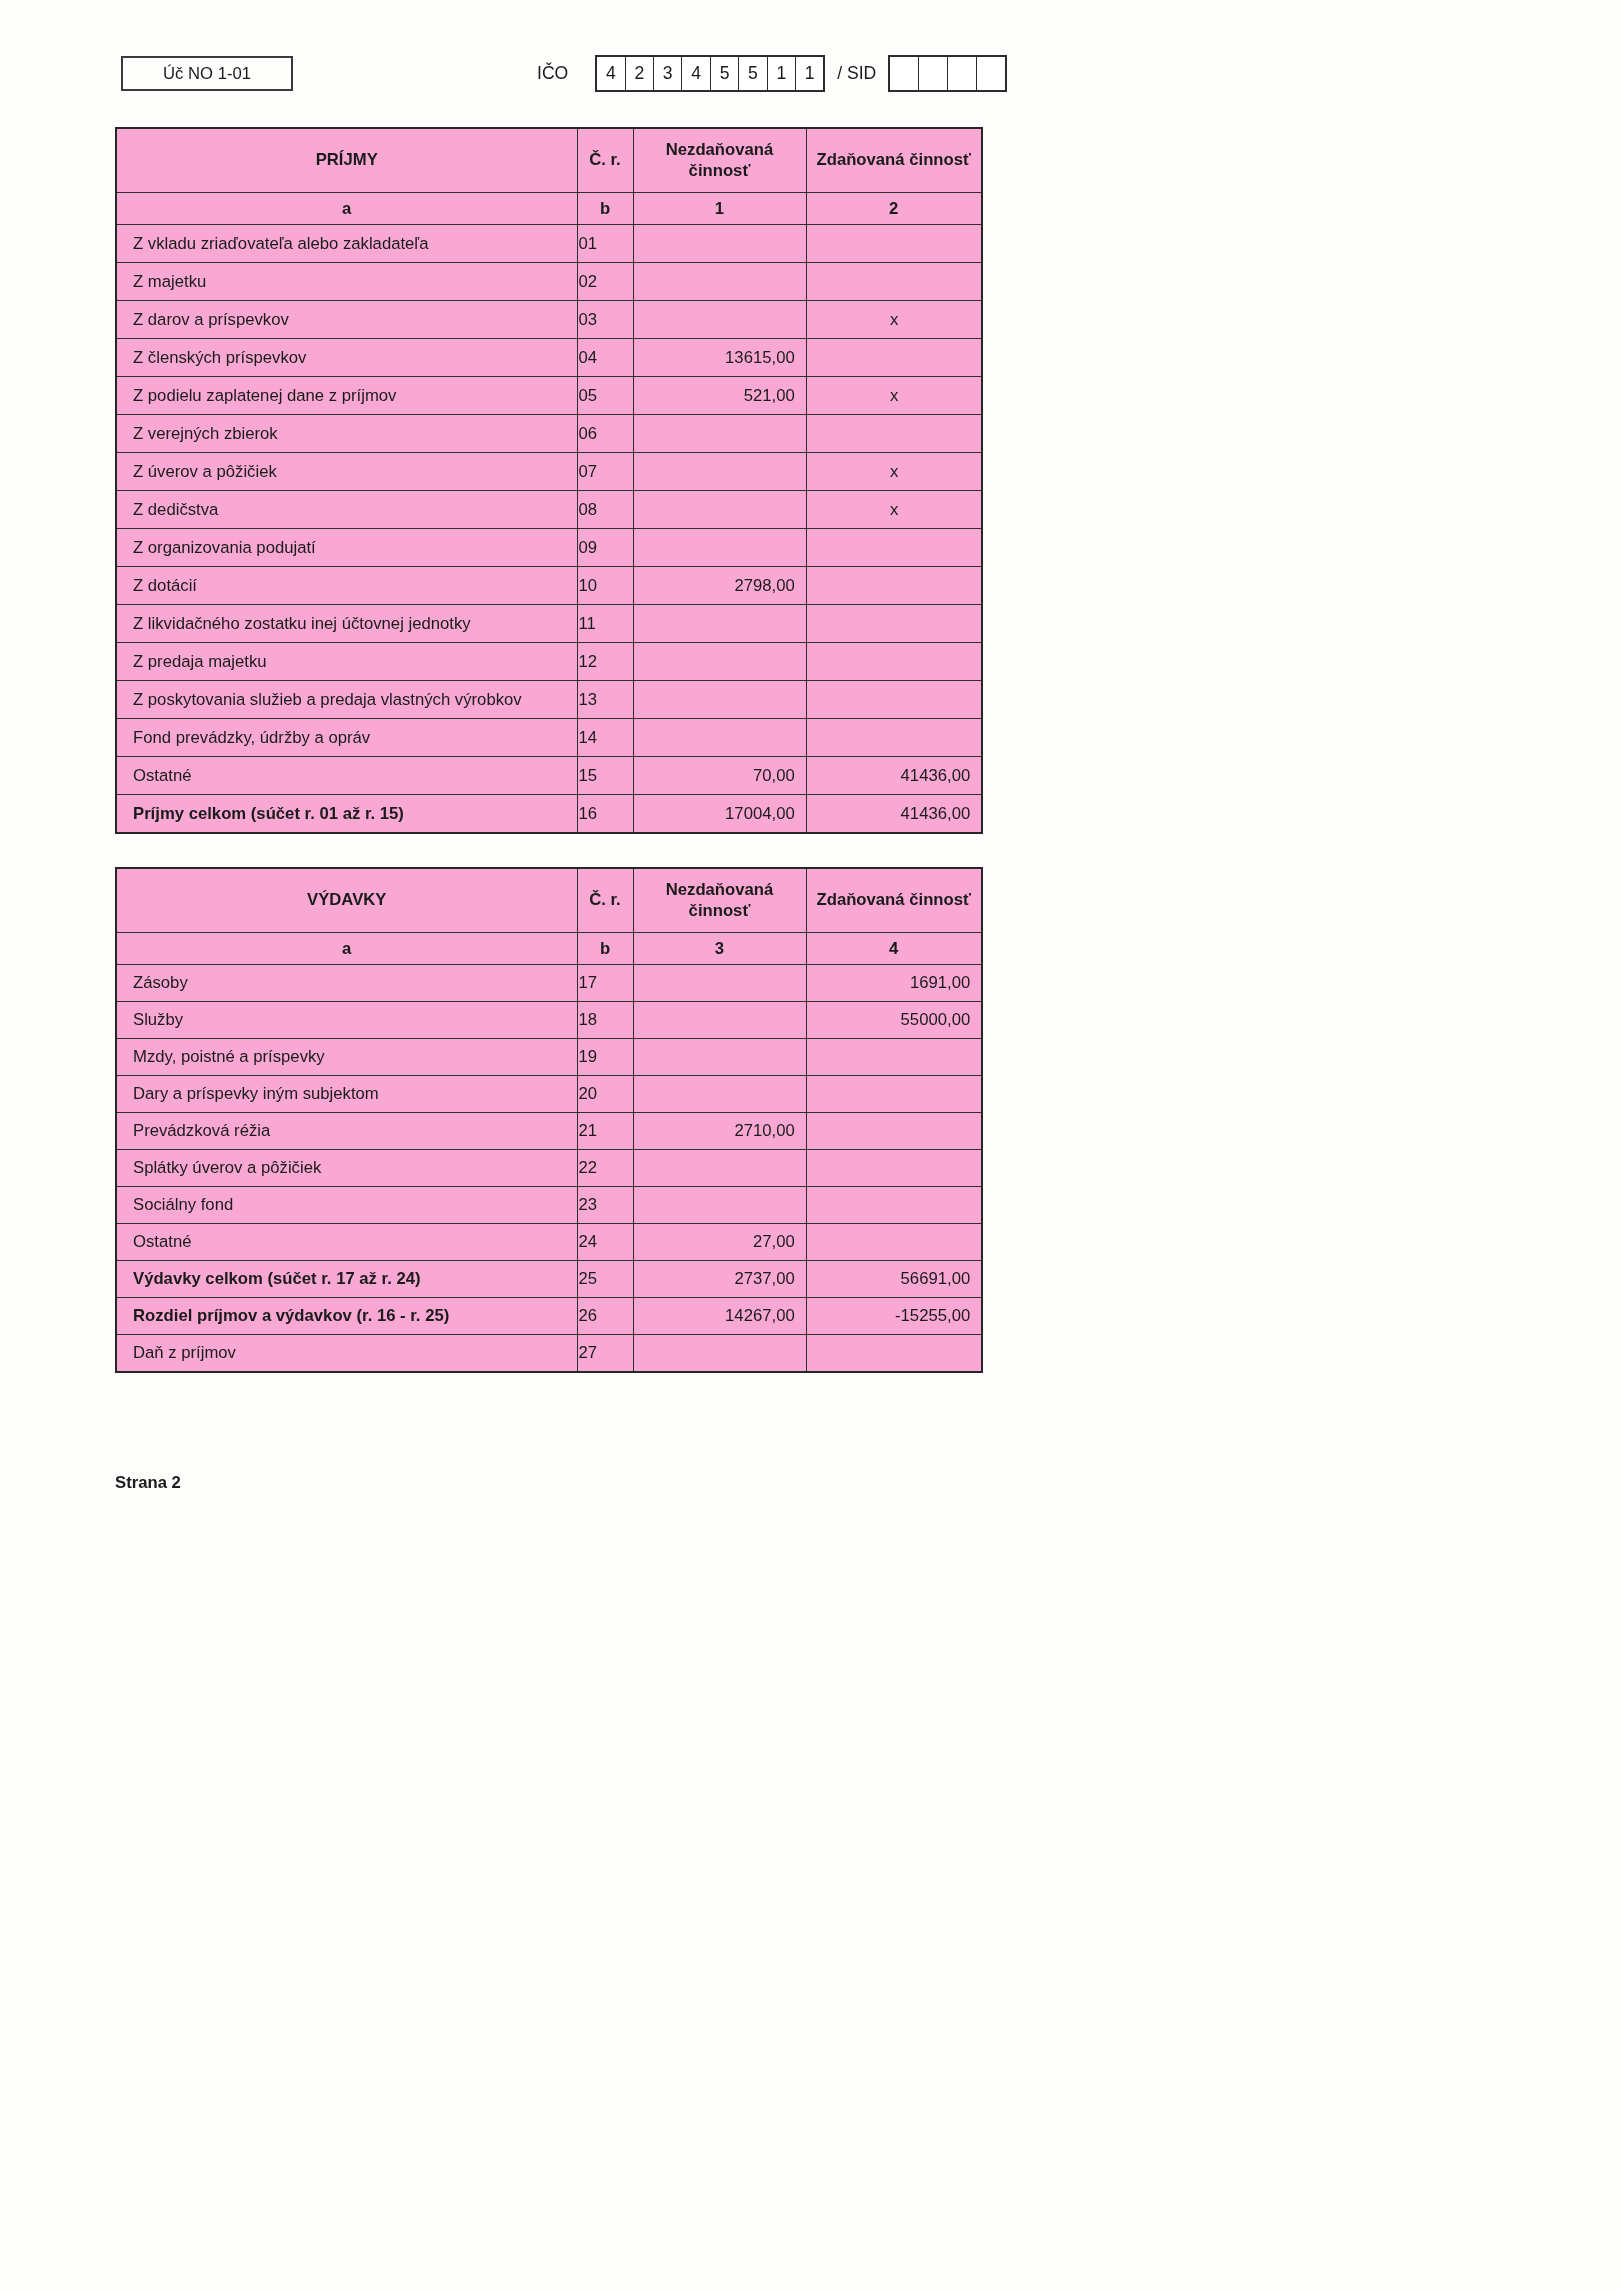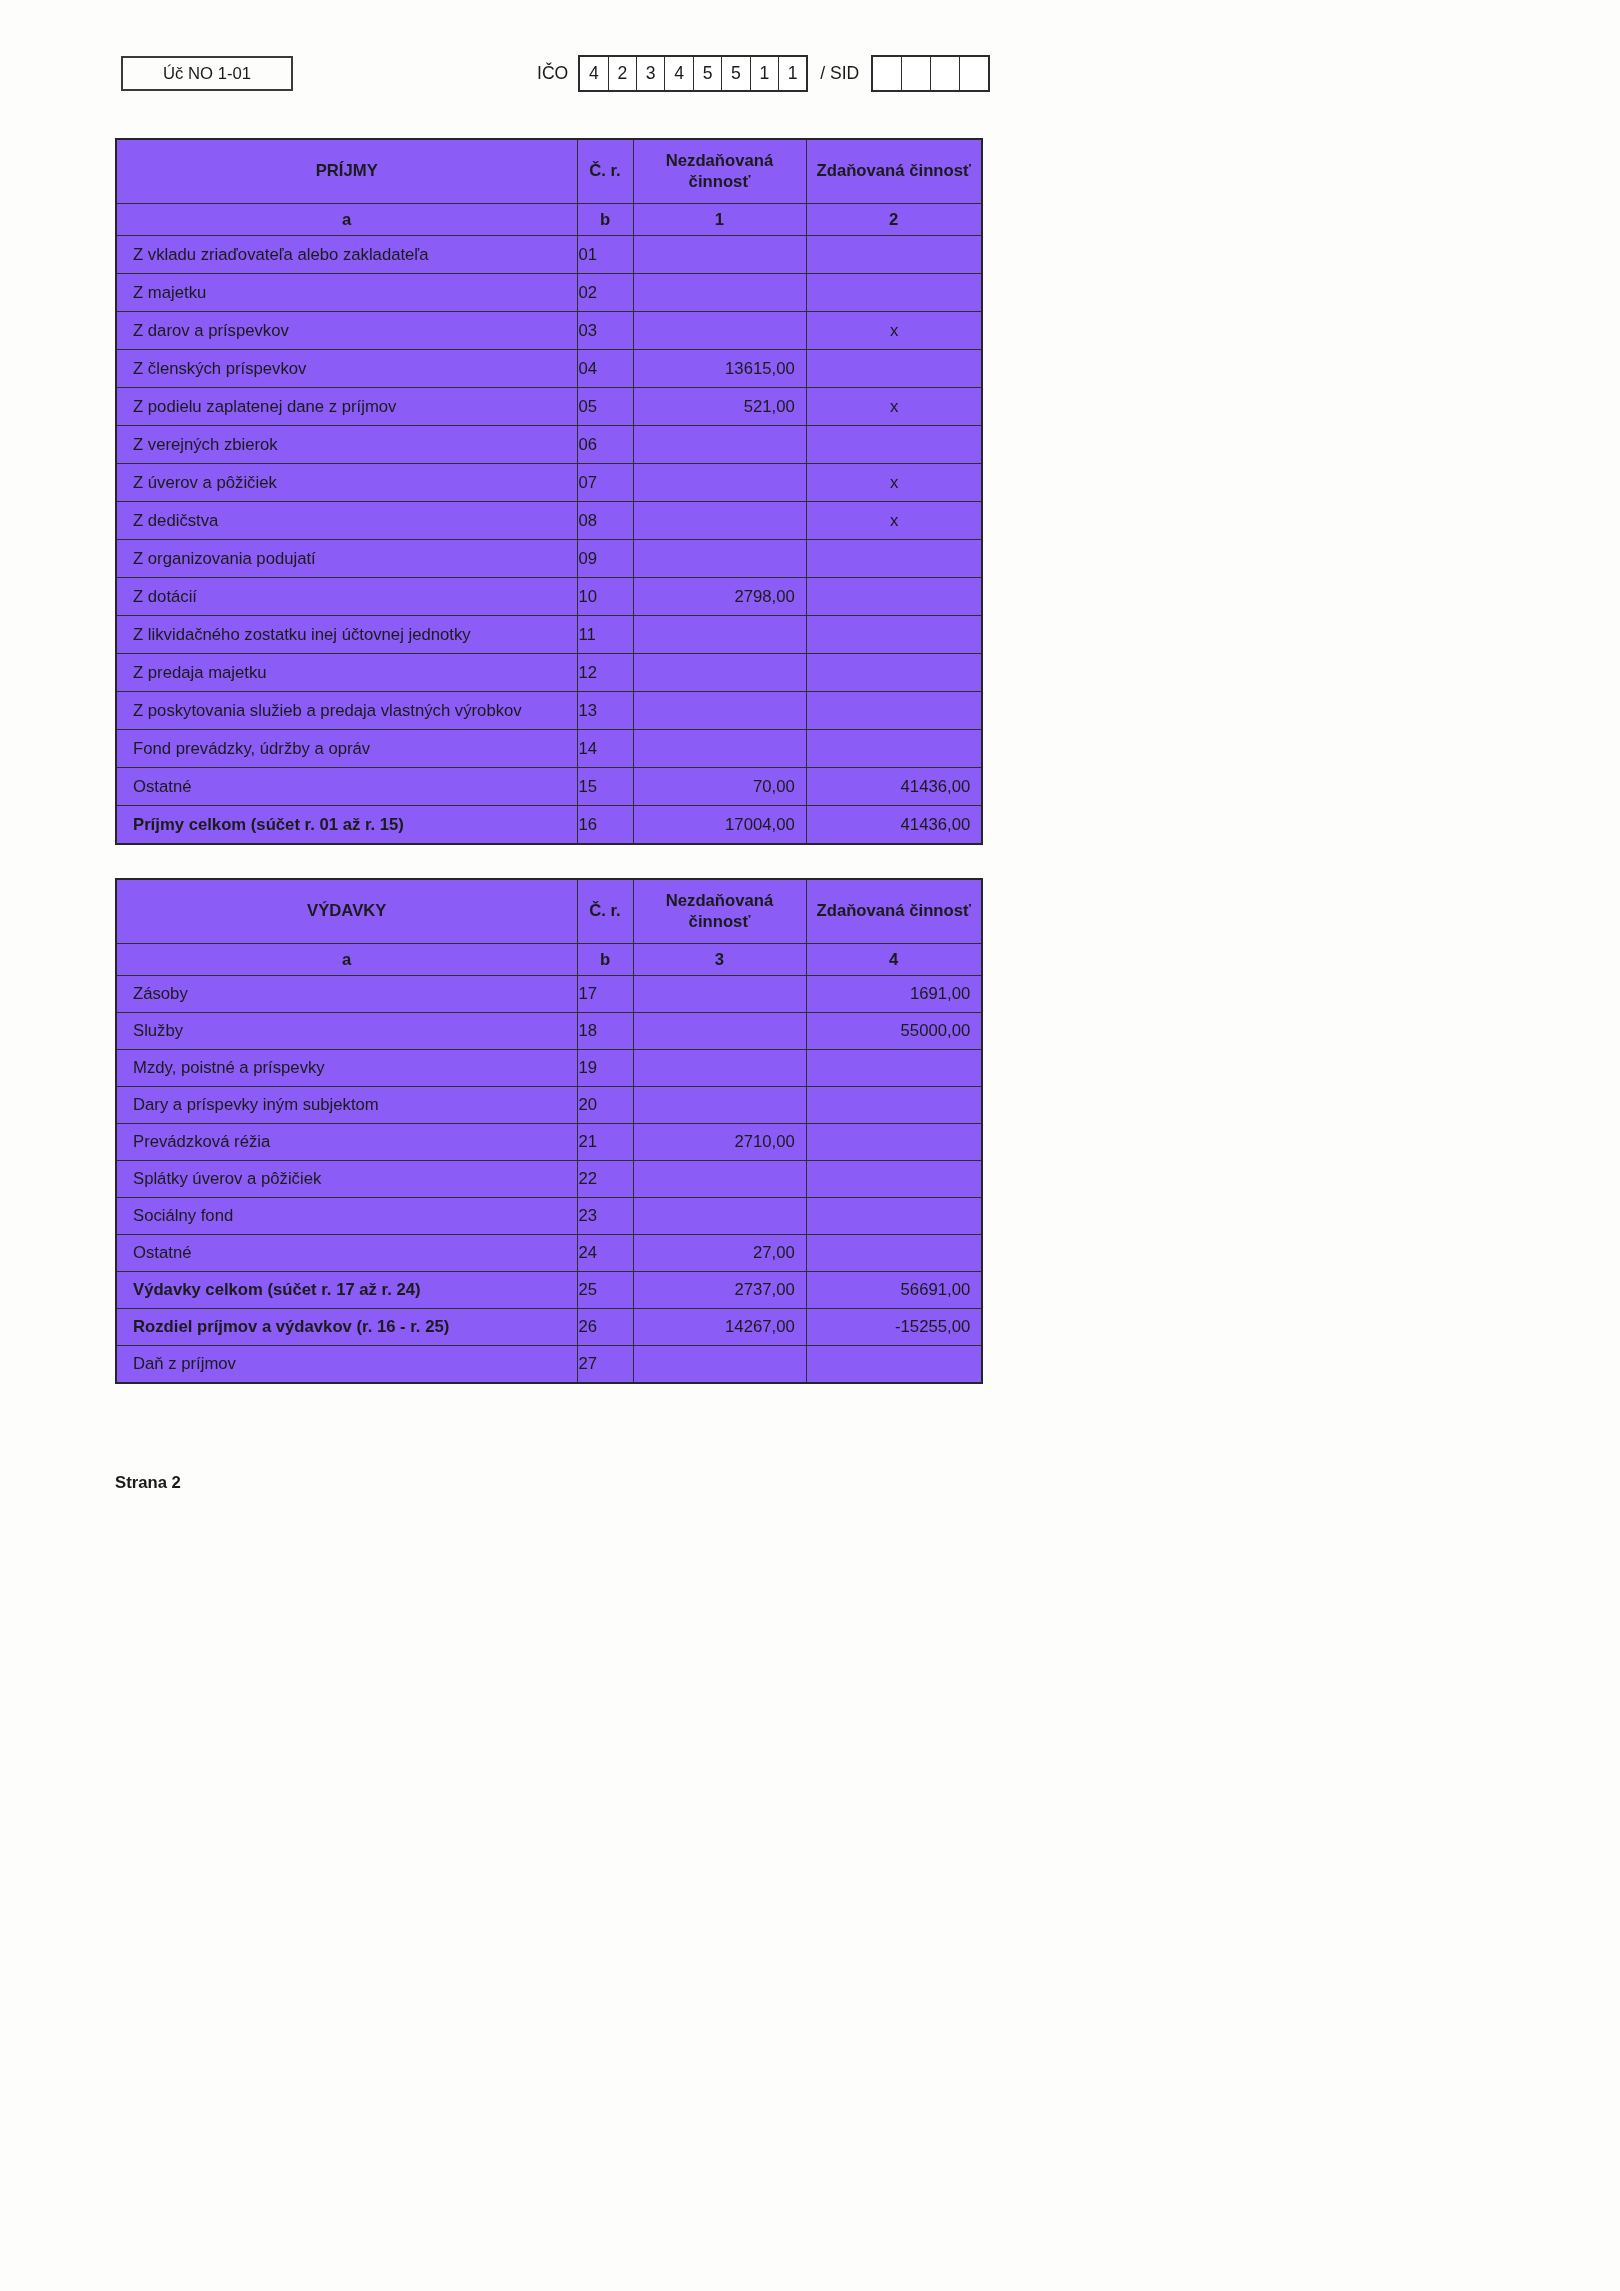--- a/index.html
+++ b/index.html
@@ -15,36 +15,36 @@
     position:absolute;left:121px;top:56px;
     border:2px solid #3a3a3a;
     min-width:116px;height:31px;
     display:flex;align-items:center;justify-content:center;
     font-size:16.7px;padding:0 26px;
   }
   .ico-group{
     position:absolute;left:537px;top:55px;
     display:flex;align-items:center;
   }
-  .ico-label{font-size:17.6px;margin-right:10px;}
+  .ico-label{font-size:17.6px;margin-right:27px;}
   .digit-group{
     display:flex;border:2.2px solid #2c2c2c;height:33px;background:#fff;
   }
   .digit-cell{
     width:27.4px;display:flex;align-items:center;justify-content:center;
     font-size:17.6px;border-right:1.6px solid #2c2c2c;
   }
   .digit-cell:last-child{border-right:none;}
   .sid-label{font-size:17.6px;margin:0 11.8px;}
   .sid-group .digit-cell{width:28px;}
   
   table.form-table{
     position:absolute;left:115px;
     border-collapse:collapse;table-layout:fixed;width:865px;
-    background:#8b5cf6;border:2.5px solid #262626;margin-top:11px;
+    background:#f9a8d4;border:2.5px solid #262626;
   }
   .t1{top:127px;}
   .t2{top:867px;}
   .form-table th,.form-table td{border:1.5px solid #2e2e2e;}
   .main-head th{
     height:61px;font-size:16.7px;font-weight:bold;
     text-align:center;vertical-align:middle;line-height:1.25;
   }
   .th-n{padding:0 17.6px;}
   .sub-head th{height:29px;font-size:16.7px;font-weight:bold;text-align:center;vertical-align:middle;}

